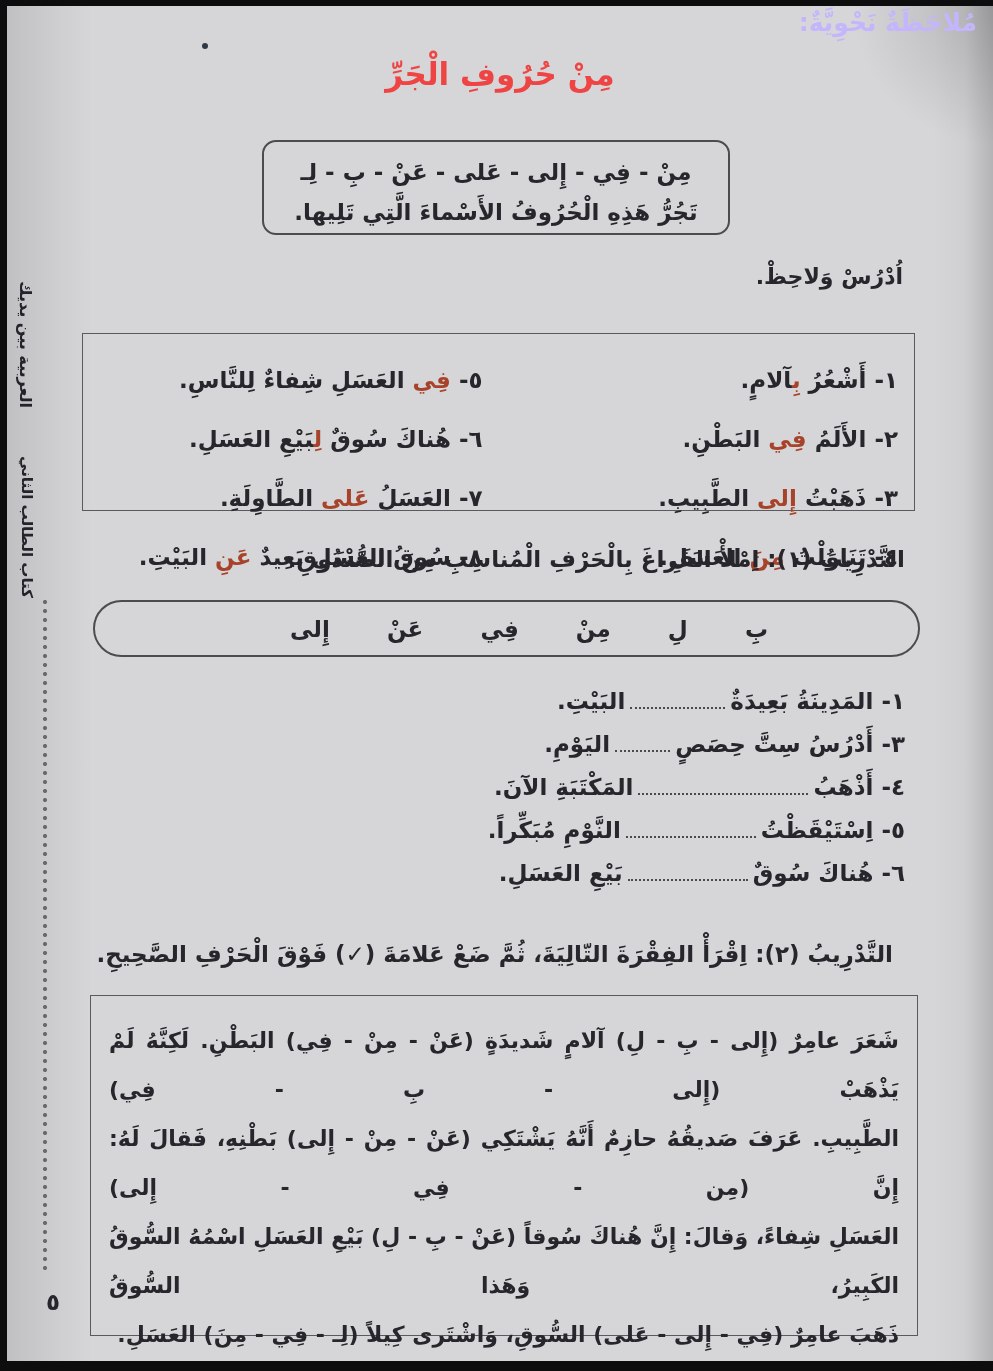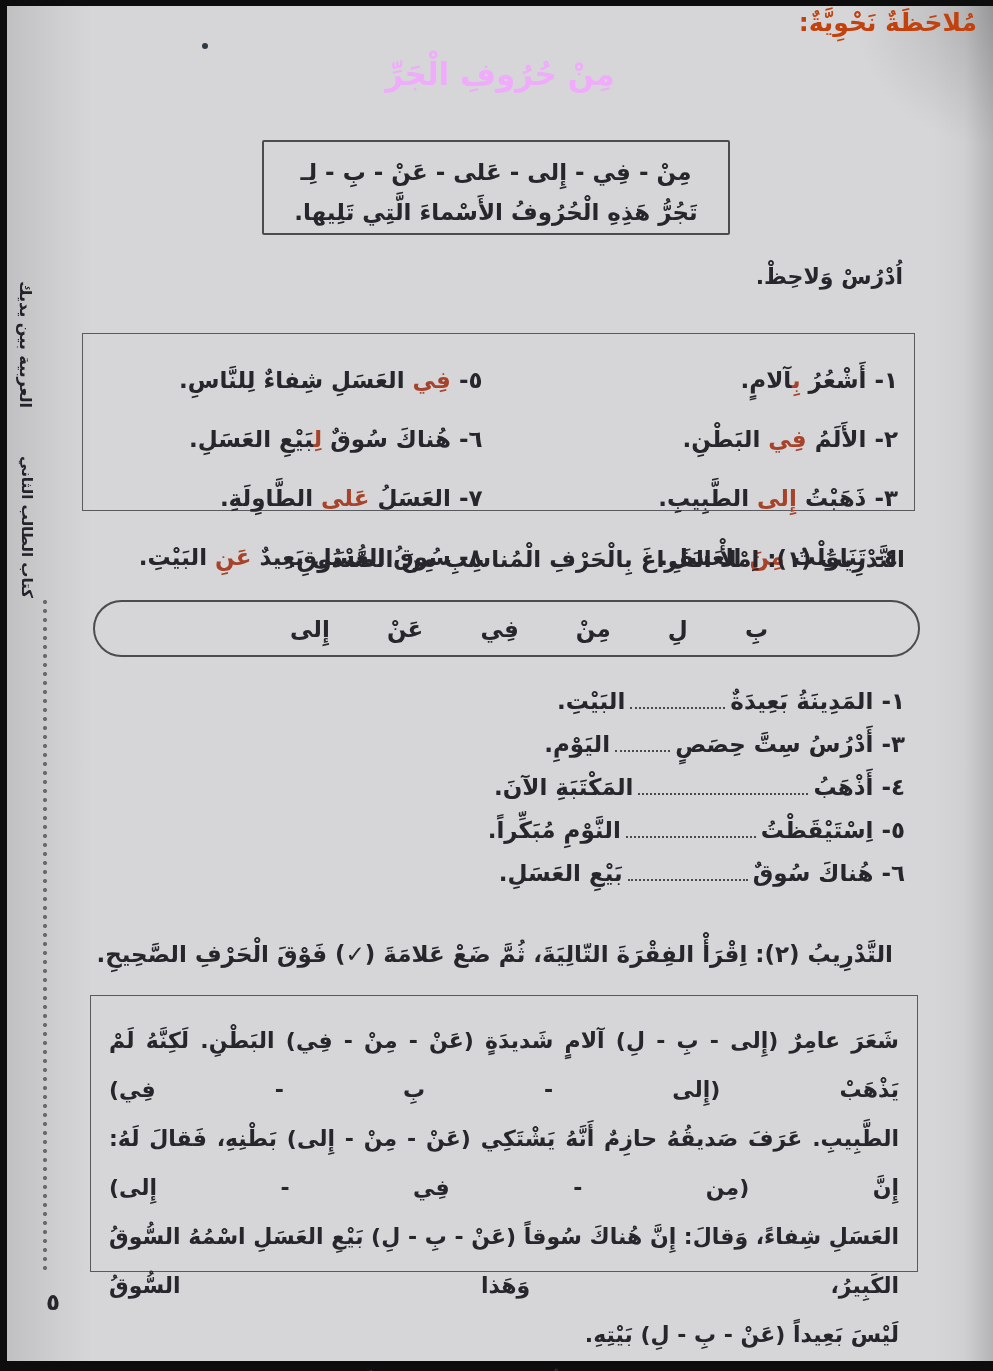--- a/index.html
+++ b/index.html
@@ -13,29 +13,29 @@
   .page{
     position:absolute;left:7px;top:6px;right:0;bottom:10px;
     background:
       radial-gradient(circle at 100% 0, rgba(0,0,0,0.16), rgba(0,0,0,0) 140px),
       linear-gradient(to left, rgba(0,0,0,0.16) 0, rgba(0,0,0,0.03) 28px, rgba(0,0,0,0) 60px),
       linear-gradient(to right, rgba(0,0,0,0.10) 0, rgba(0,0,0,0.03) 55px, rgba(0,0,0,0) 85px),
       #d6d6d8;
   }
   .abs{position:absolute;}
   
-  .note-label{right:16px;top:8px;font-size:25px;font-weight:bold;color:#c2410c;}
-  .page-title{left:280px;top:56px;width:440px;text-align:center;font-size:31px;font-weight:bold;color:#f0abfc;}
+  .note-label{right:16px;top:8px;font-size:25px;font-weight:bold;color:#c4b5fd;}
+  .page-title{left:280px;top:56px;width:440px;text-align:center;font-size:31px;font-weight:bold;color:#ef4444;}
   .study-heading{right:90px;top:264px;font-size:22px;font-weight:bold;}
   .ex-heading{right:88px;top:546px;font-size:23px;font-weight:bold;}
   .ex2-heading{right:100px;top:941px;font-size:23px;font-weight:bold;}
   
   .intro-box{
     left:262px;top:140px;width:468px;height:95px;
-    border:2px solid #4c4c50;border-radius:2px;
+    border:2px solid #4c4c50;border-radius:14px;
     text-align:center;font-size:23px;font-weight:600;
     padding-top:10px;box-sizing:border-box;line-height:40px;
   }
   
   .examples-box{
     left:82px;top:333px;width:833px;height:178px;
     border:1.5px solid #5a5a5e;
     display:flex;box-sizing:border-box;
     padding-top:8px;font-size:23px;font-weight:600;
   }
@@ -52,21 +52,21 @@
   }
   
   .fill-list{right:88px;top:680px;width:560px;font-size:23px;font-weight:600;}
   .fill-row{line-height:43px;white-space:nowrap;text-align:right;}
   .dots{
     display:inline-block;height:5px;margin:0 5px;
     border-bottom:2.6px dotted #4a4a4e;
   }
   
   .para-box{
-    left:90px;top:995px;width:828px;height:277px;
+    left:90px;top:995px;width:828px;height:341px;
     border:1.5px solid #5a5a5e;box-sizing:border-box;
     padding:20px 18px 0 18px;
     font-size:22px;font-weight:600;
   }
   .para-line{line-height:49px;}
   .just{text-align:justify;text-align-last:justify;}
   .endline{text-align:right;}
   
   .v-text{
     writing-mode:vertical-rl;
@@ -175,17 +175,16 @@
     <span>هُناكَ سُوقٌ</span><span class="dots" style="width:120px"></span><span>بَيْعِ العَسَلِ.</span>
   </div>
 </div>
 
 <div class="abs ex2-heading">التَّدْرِيبُ (٢):  اِقْرَأْ الفِقْرَةَ التّالِيَةَ، ثُمَّ ضَعْ عَلامَةَ (✓) فَوْقَ الْحَرْفِ الصَّحِيحِ.</div>
 
 <div class="abs para-box">
   <div class="para-line just">شَعَرَ عامِرٌ (إِلى - بِ - لِ) آلامٍ شَديدَةٍ (عَنْ - مِنْ - فِي) البَطْنِ. لَكِنَّهُ لَمْ يَذْهَبْ (إِلى - بِ - فِي)</div>
   <div class="para-line just">الطَّبِيبِ. عَرَفَ صَديقُهُ حازِمٌ أَنَّهُ يَشْتَكِي (عَنْ - مِنْ - إِلى) بَطْنِهِ، فَقالَ لَهُ: إِنَّ (مِن - فِي - إِلى)</div>
   <div class="para-line just">العَسَلِ شِفاءً، وَقالَ: إِنَّ هُناكَ سُوقاً (عَنْ - بِ - لِ) بَيْعِ العَسَلِ اسْمُهُ السُّوقُ الكَبِيرُ، وَهَذا السُّوقُ</div>
-  <div class="para-line endline">لَيْسَ بَعِيداً (عَنْ - بِ - لِ) بَيْتِهِ.</div>
   <div class="para-line endline">ذَهَبَ عامِرٌ (فِي - إِلى - عَلى) السُّوقِ، وَاشْتَرى كِيلاً (لِـ - فِي - مِنَ) العَسَلِ.</div>
 </div>
 
 <div class="abs page-number">٥</div>
 
 </body></html>

